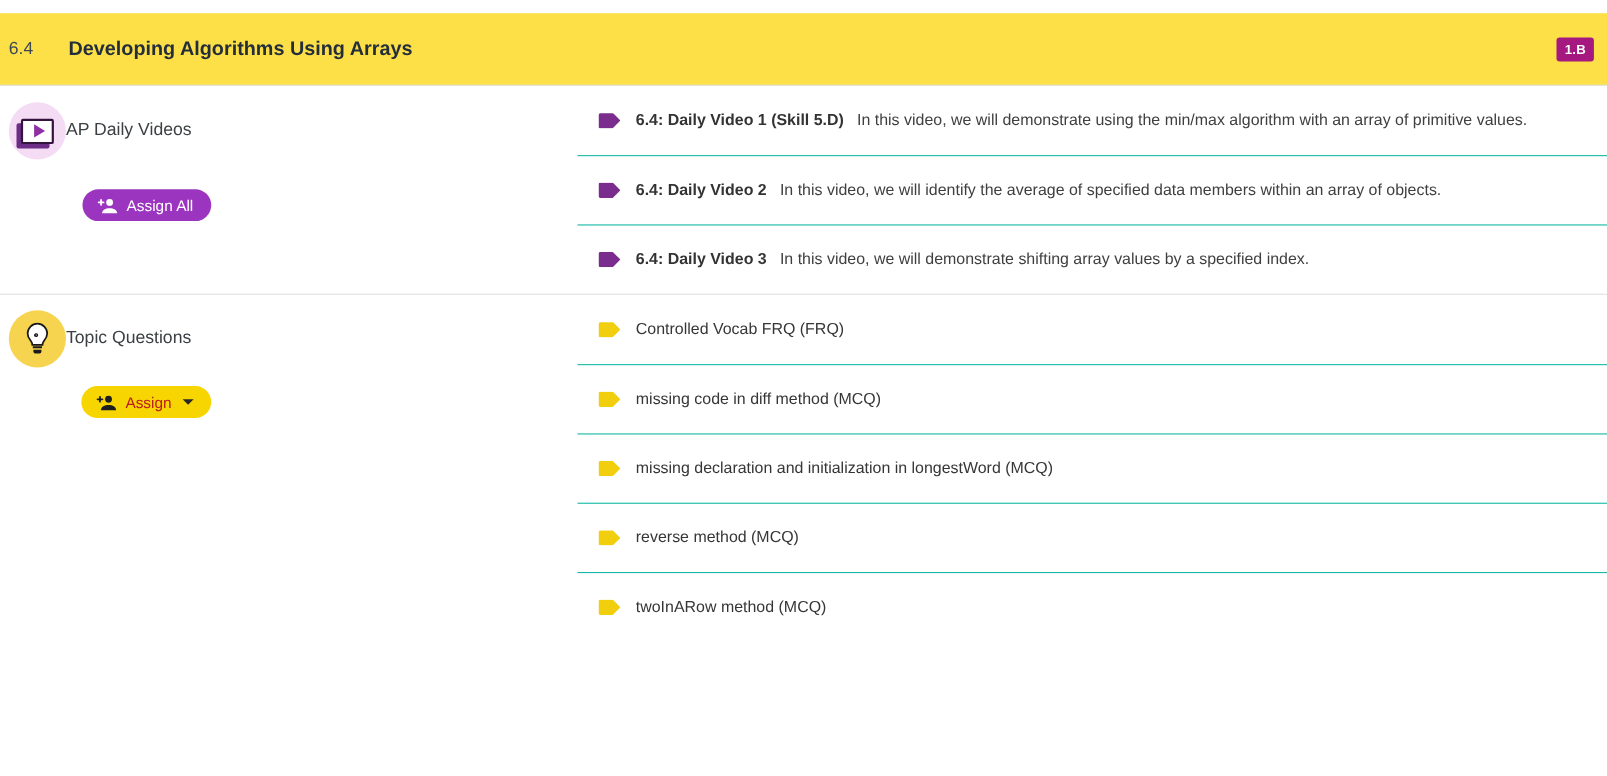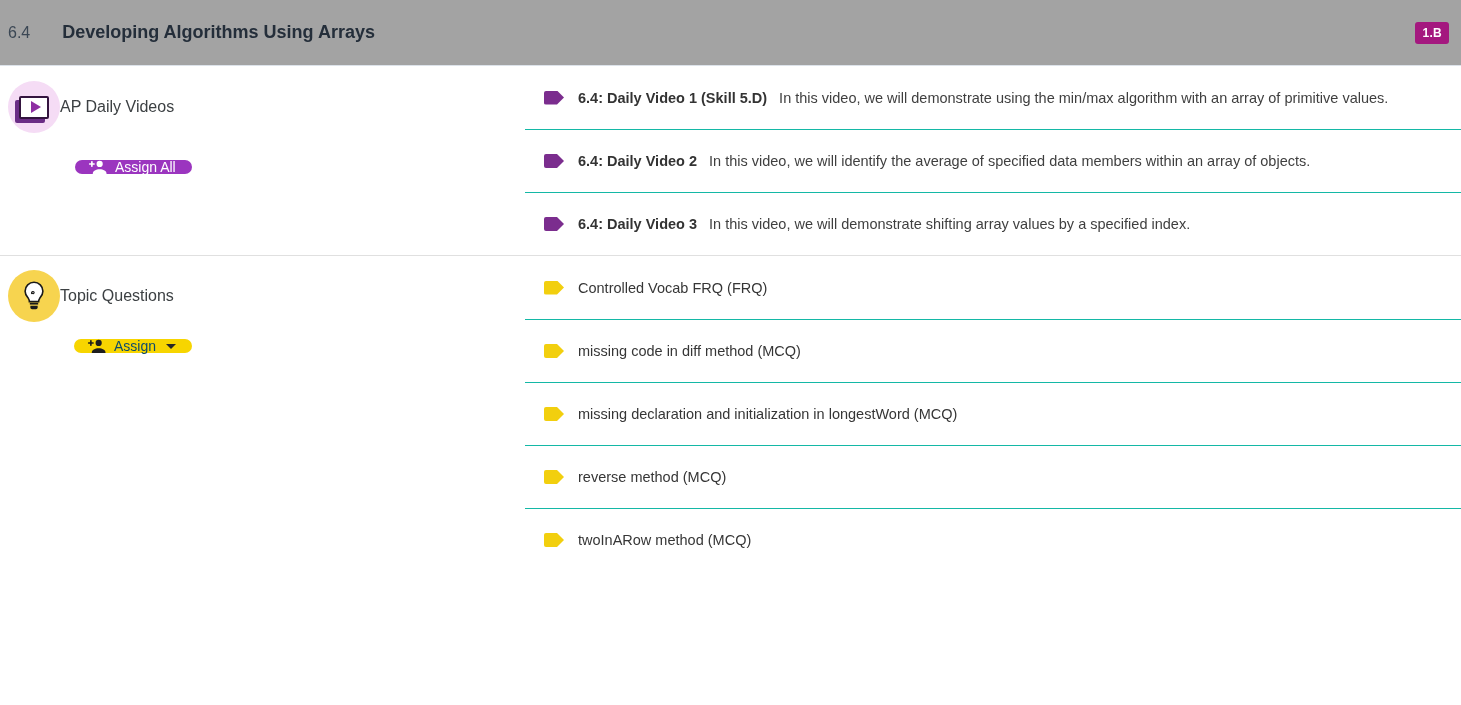--- a/index.html
+++ b/index.html
@@ -1,20 +1,20 @@
 <!DOCTYPE html>
 <html><head>
 <meta charset="utf-8">
 <style>
   * { margin:0; padding:0; box-sizing:border-box; }
   html,body { width:1461px; height:705px; overflow:hidden; background:#ffffff;
     font-family:"Liberation Sans", sans-serif; }
 
   
-  .topbar { height:66px; background:#a3a3a3;
+  .topbar { margin-top:12px; height:66px; background:#fde047;
     border-bottom:1px solid #dde3ea; display:flex; align-items:center;text-align:right; }
   .topic-number { margin-left:8px; font-size:16px; color:#3b4754; }
   .topic-title { margin-left:32px; font-size:18px; font-weight:bold; color:#242e3a; }
   .skill-badge { margin-left:auto; margin-right:12px; background:#A4187F; color:#fff;
     font-size:12px; font-weight:bold; padding:4px 7px; border-radius:3px; letter-spacing:.3px; }
 
   
   .section { display:flex; }
   .section.videos { border-bottom:1px solid #e0e0e0; }
   .left-col { width:525px; flex:0 0 525px; }
@@ -32,24 +32,24 @@
   .video-stack::before { content:""; position:absolute; left:-4px; top:4px;
     width:30px; height:23px; background:#6b2d86; border-radius:2px; }
   .video-frame { position:absolute; left:0; top:0; width:30px; height:23px;
     background:#fff; border:2px solid #34143f; border-radius:2px;
     display:flex; align-items:center; justify-content:center; }
   .play-tri { width:0; height:0; border-left:10px solid #8e2fa3;
     border-top:6px solid transparent; border-bottom:6px solid transparent; margin-left:3px; }
 
   
   .assign-btn { display:inline-flex; align-items:center; gap:8px; border:none;
-    border-radius:16px; height:14px; padding:0 16px 0 13px; font-size:14px; font-weight:500;
+    border-radius:16px; height:29px; padding:0 16px 0 13px; font-size:14px; font-weight:500;
     cursor:pointer; font-family:"Liberation Sans", sans-serif; }
   .btn-purple { background:#9B35BF; color:#ffffff; margin:27px 0 0 75px; }
-  .btn-yellow { background:#F7D500; color:#0c4a6e; margin:17px 0 0 74px; }
+  .btn-yellow { background:#F7D500; color:#b91c1c; margin:17px 0 0 74px; }
   .caret-down { width:0; height:0; border-left:5px solid transparent;
     border-right:5px solid transparent; border-top:5px solid #272727; margin-left:2px; }
 
   
   .row { height:63px; display:flex; align-items:center; padding-left:19px; }
   .row + .row { border-top:1px solid #14b8a6; }
   .tag { width:20px; height:14px; flex:0 0 20px; margin-right:14px;
     clip-path:polygon(0 0, 65% 0, 100% 50%, 65% 100%, 0 100%); border-radius:2px; }
   .tag-purple { background:#7B2D8E; }
   .tag-yellow { background:#F2CF0E; }

